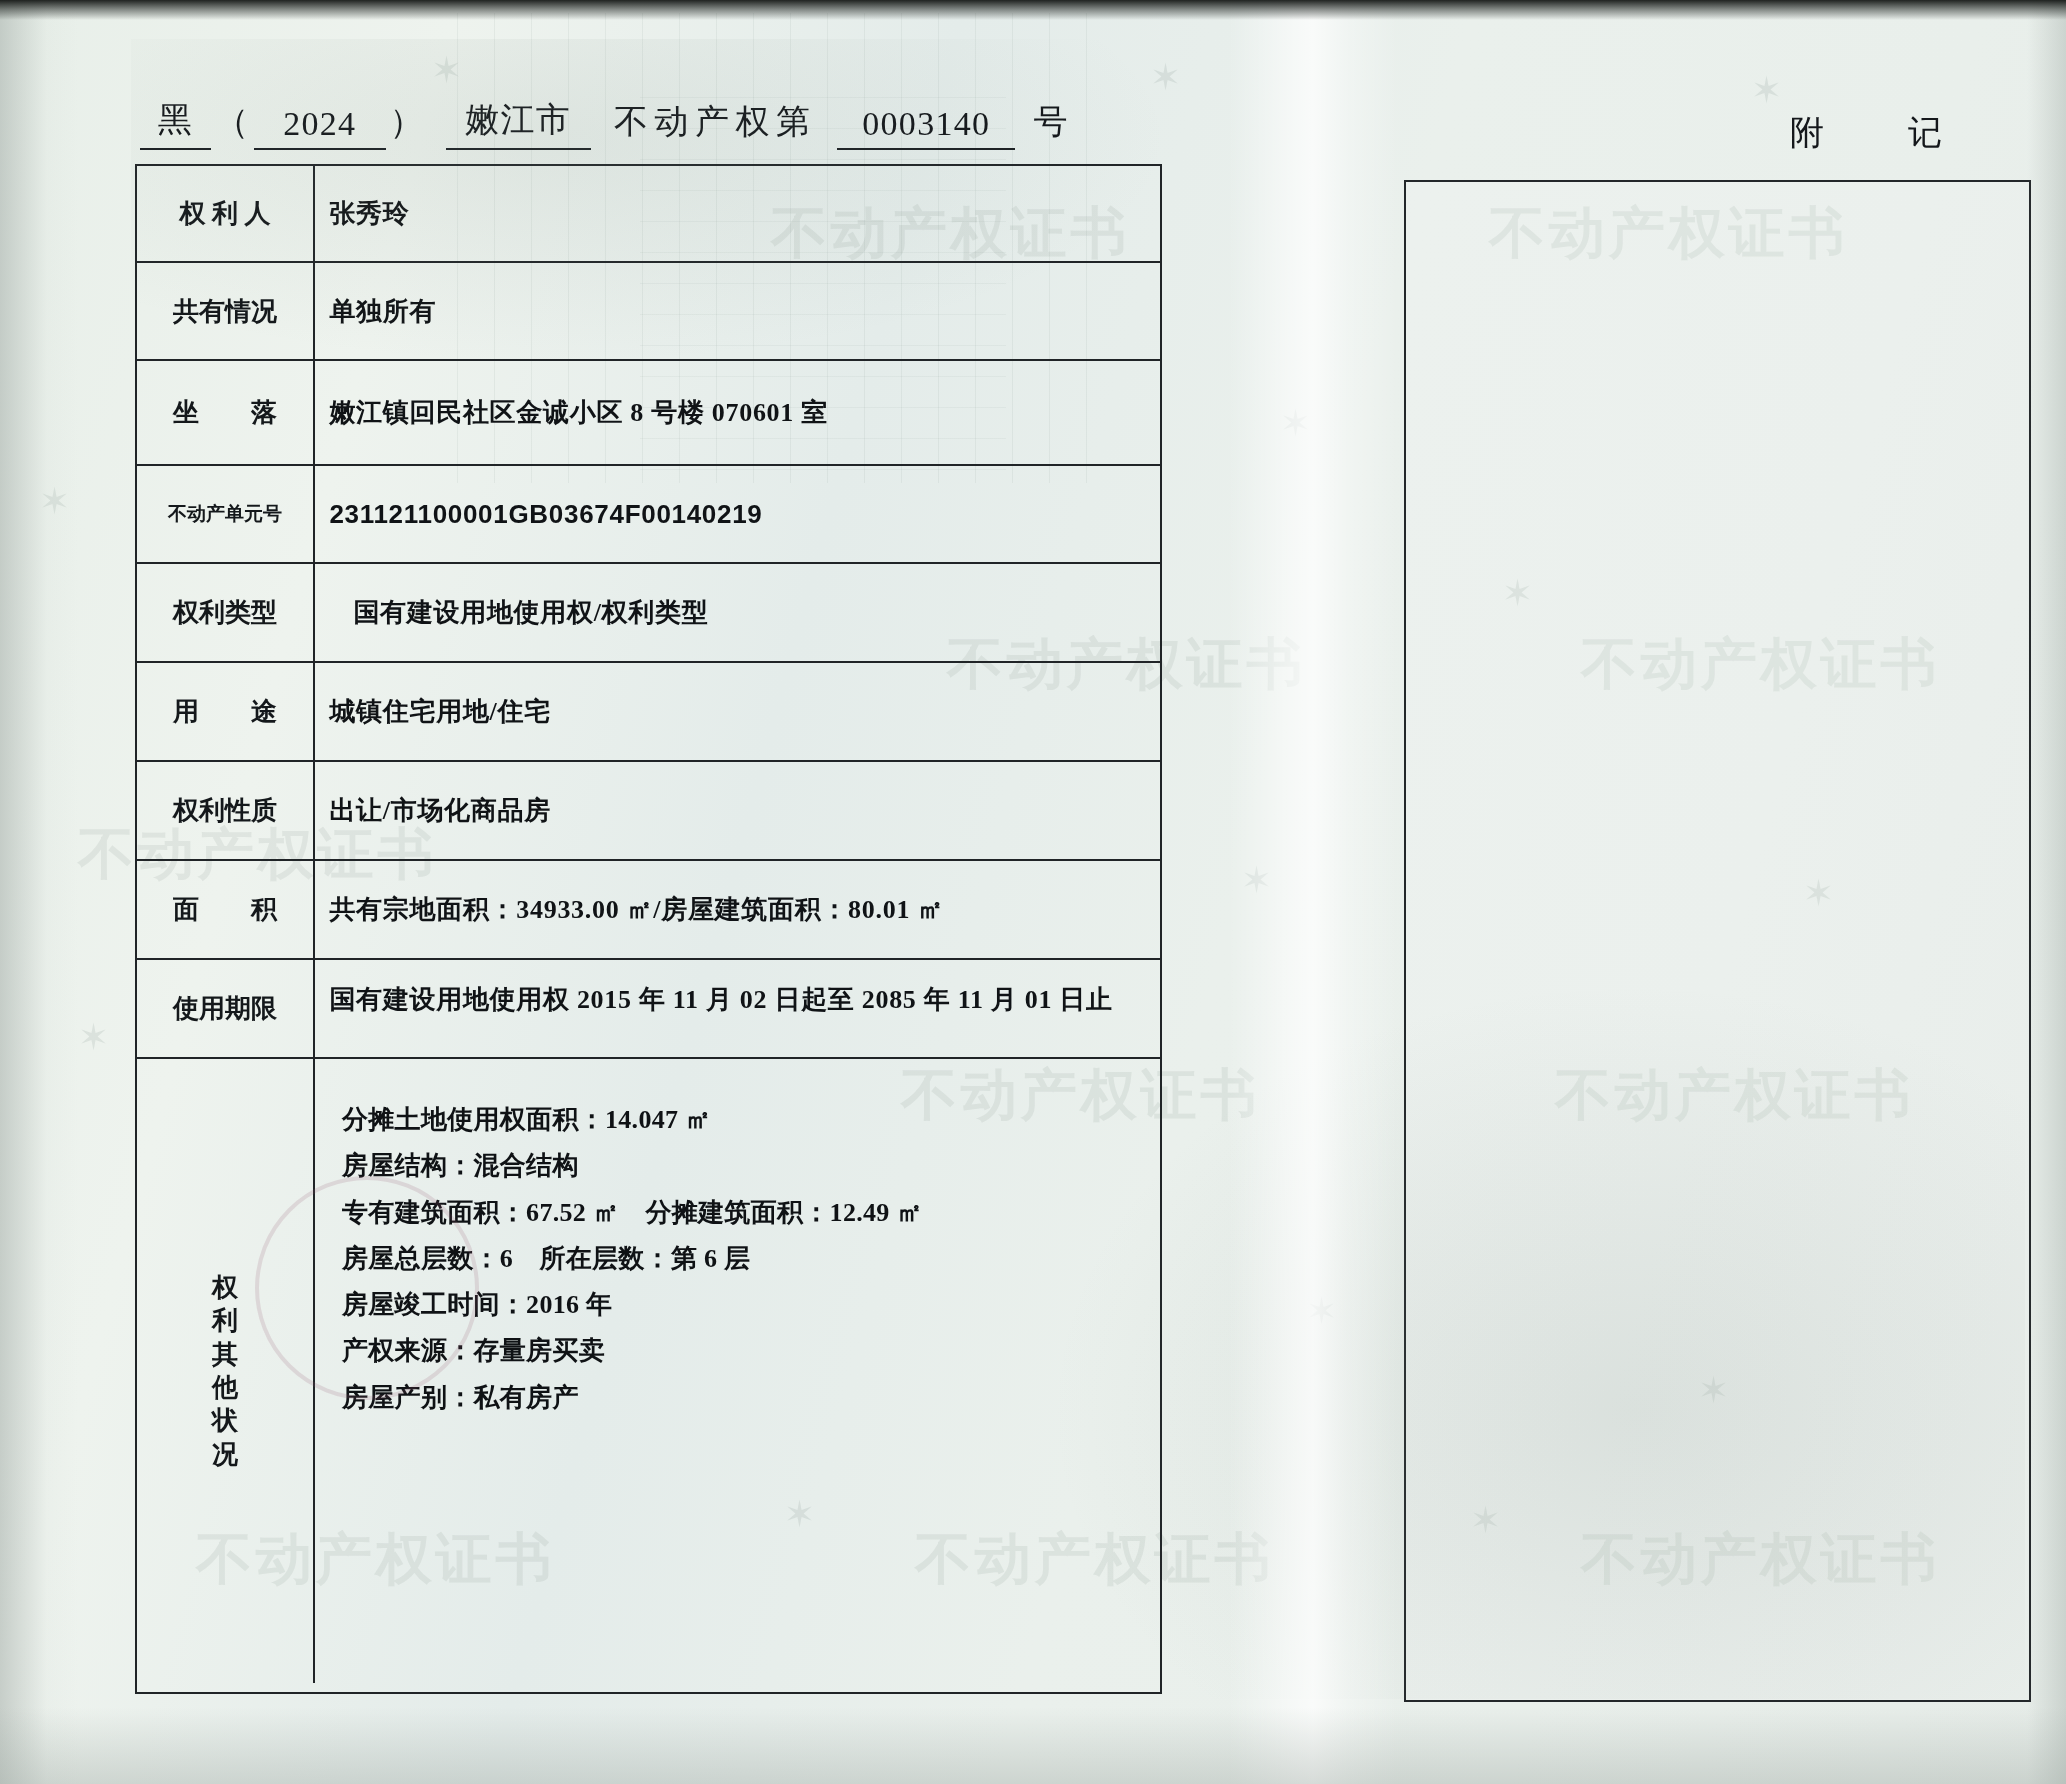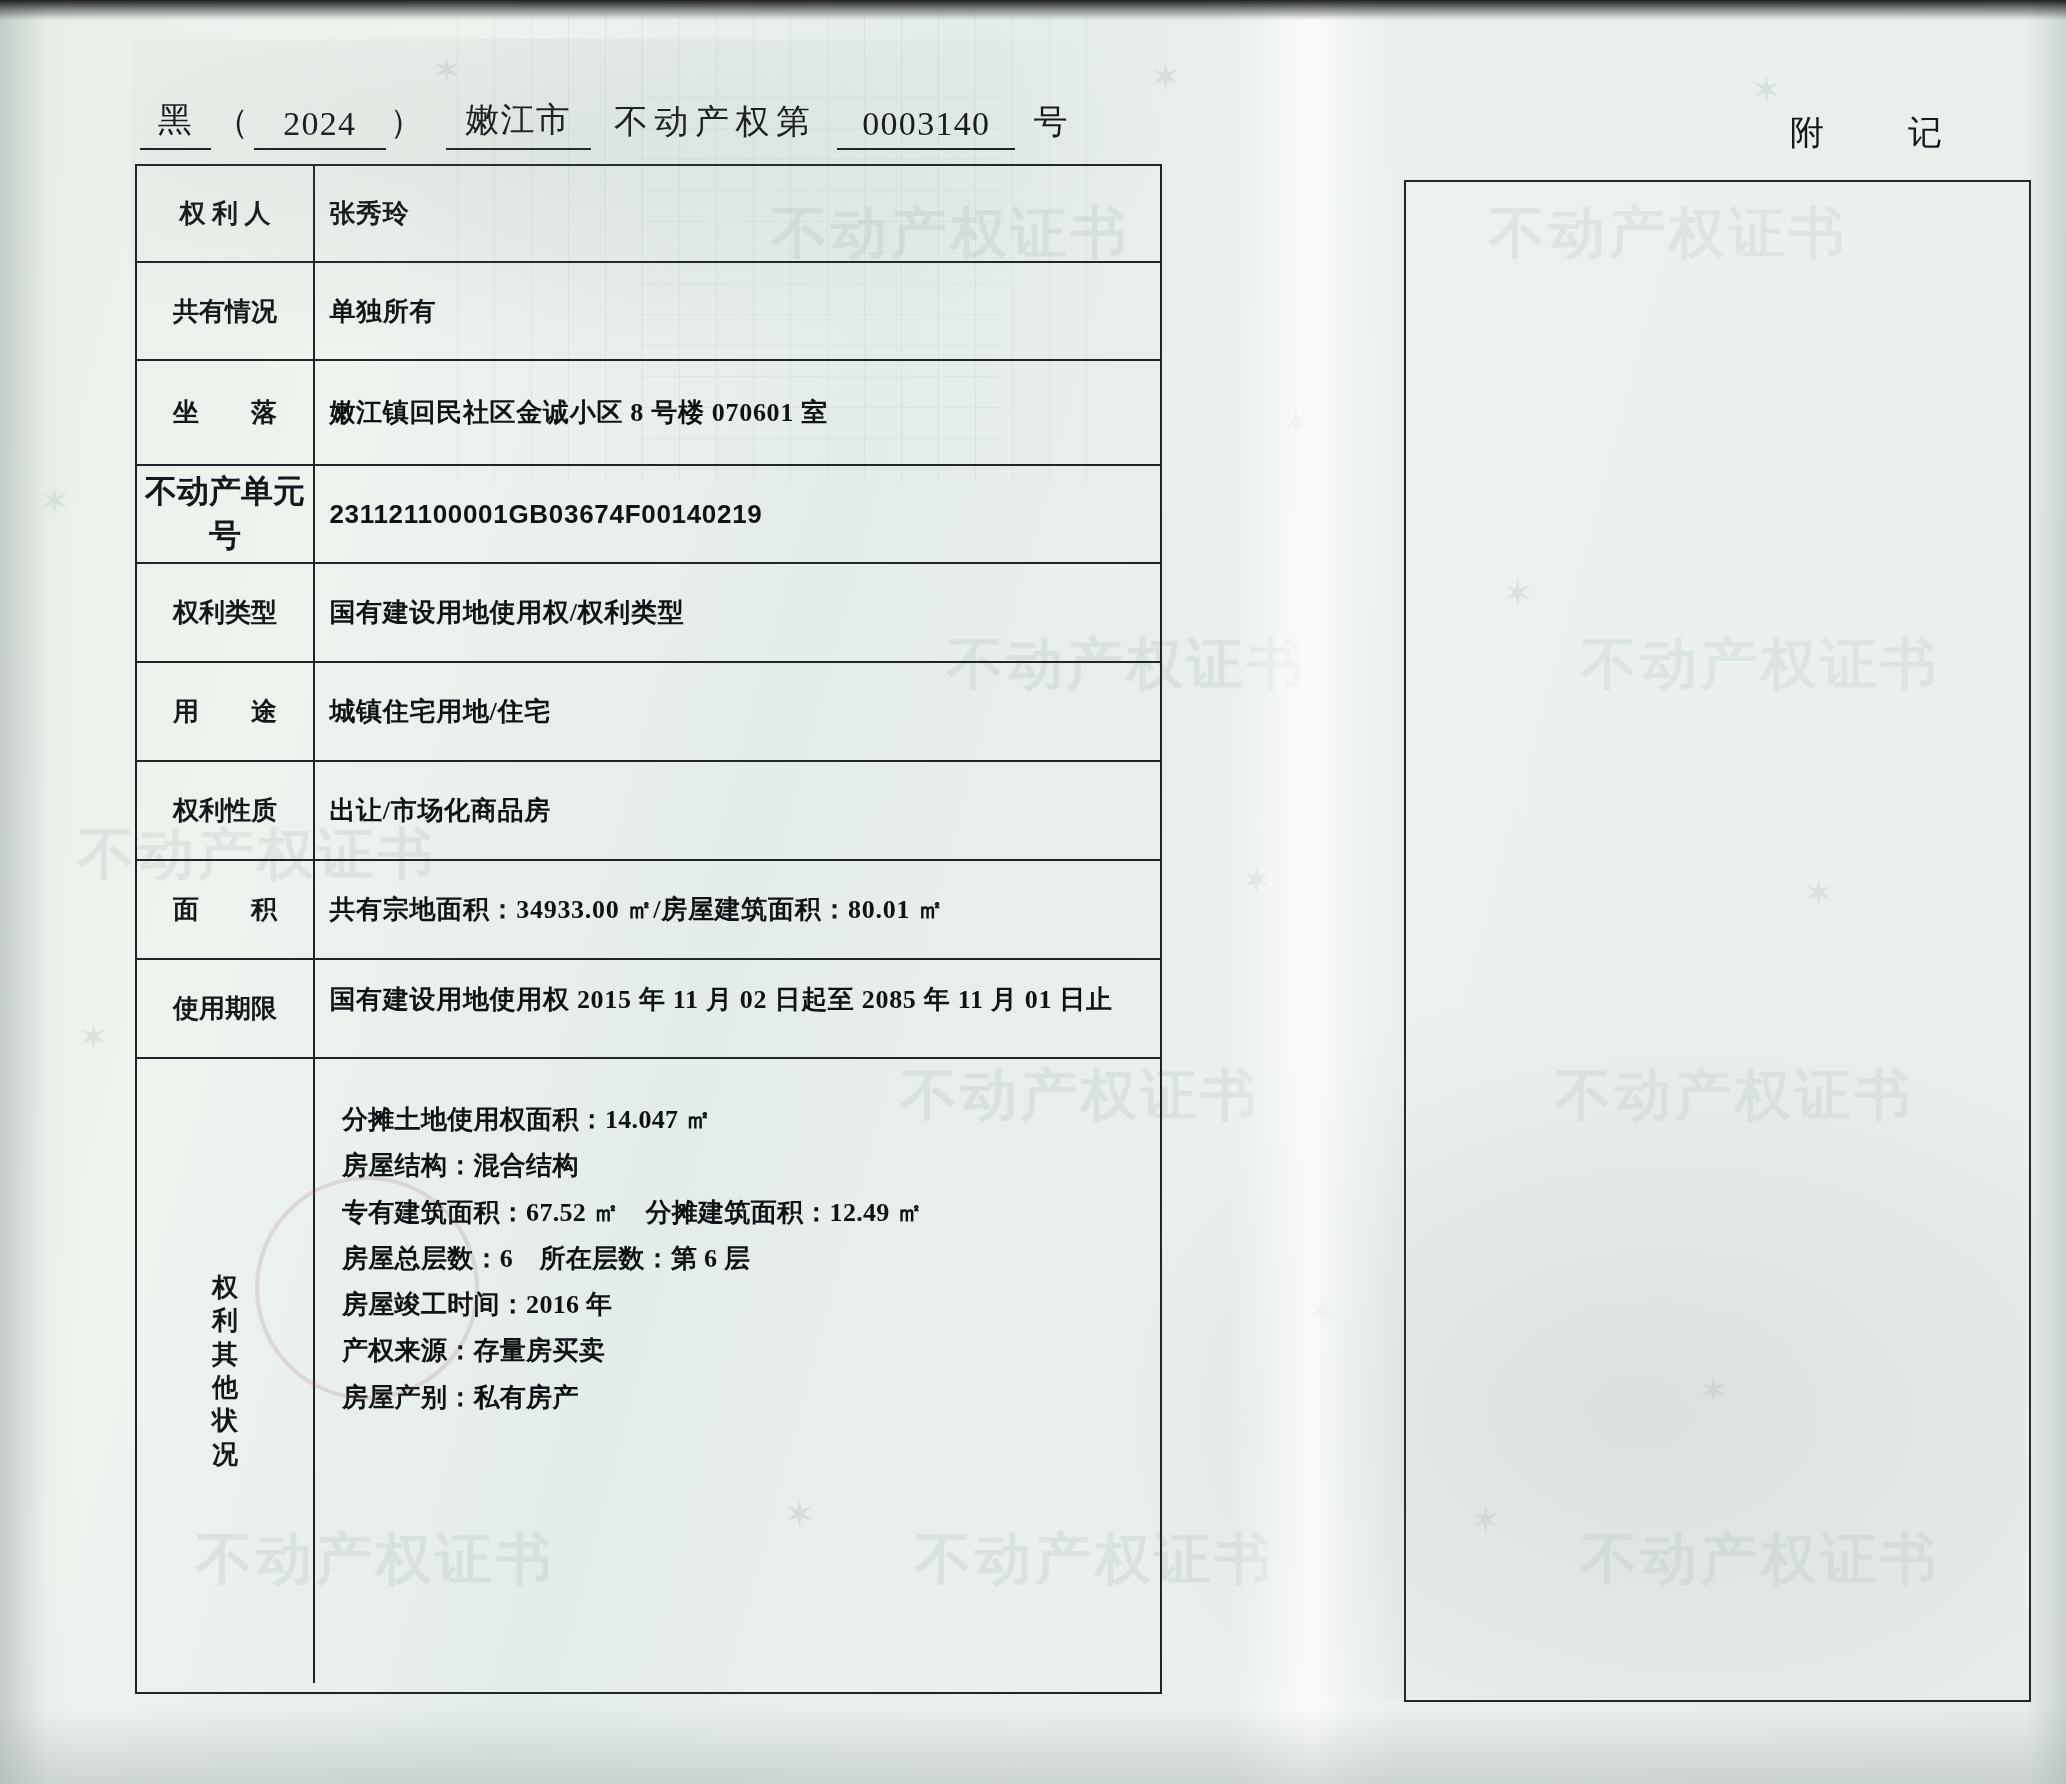--- a/index.html
+++ b/index.html
@@ -140,21 +140,21 @@
     font-size: 26px;
     color: #101316;
     font-weight: 700;
     letter-spacing: 0.7px;
     box-sizing: border-box;
   }
   .r-owner { height: 97px; }
   .r-share { height: 98px; }
   .r-loc   { height: 105px; }
   .r-unit  { height: 98px; }
-  .r-type  { height: 99px; }
+  .r-type  { height: 99px; gap: 24px; }
   .r-nature{ height: 99px; }
   .r-use   { height: 99px; }
   .r-area  { height: 99px; }
   .r-term  { height: 99px; }
   .r-other { height: 624px; }
 
   .val.multi {
     align-items: flex-start;
     padding-top: 17px;
     line-height: 1.45;
@@ -288,21 +288,21 @@
       <div class="lbl">共有情况</div>
       <div class="val">单独所有</div>
     </div>
 
     <div class="row r-loc">
       <div class="lbl">坐　　落</div>
       <div class="val">嫩江镇回民社区金诚小区 8 号楼 070601 室</div>
     </div>
 
     <div class="row r-unit">
-      <div class="lbl" style="font-size:32px;">不动产单元号</div>
+      <div class="lbl" style="font-size:19px;">不动产单元号</div>
       <div class="val" style="font-family:Liberation Sans, sans-serif;">231121100001GB03674F00140219</div>
     </div>
 
     <div class="row r-type">
       <div class="lbl">权利类型</div>
       <div class="val">国有建设用地使用权/权利类型</div>
     </div>
 
     <div class="row r-use">
       <div class="lbl">用　　途</div>

